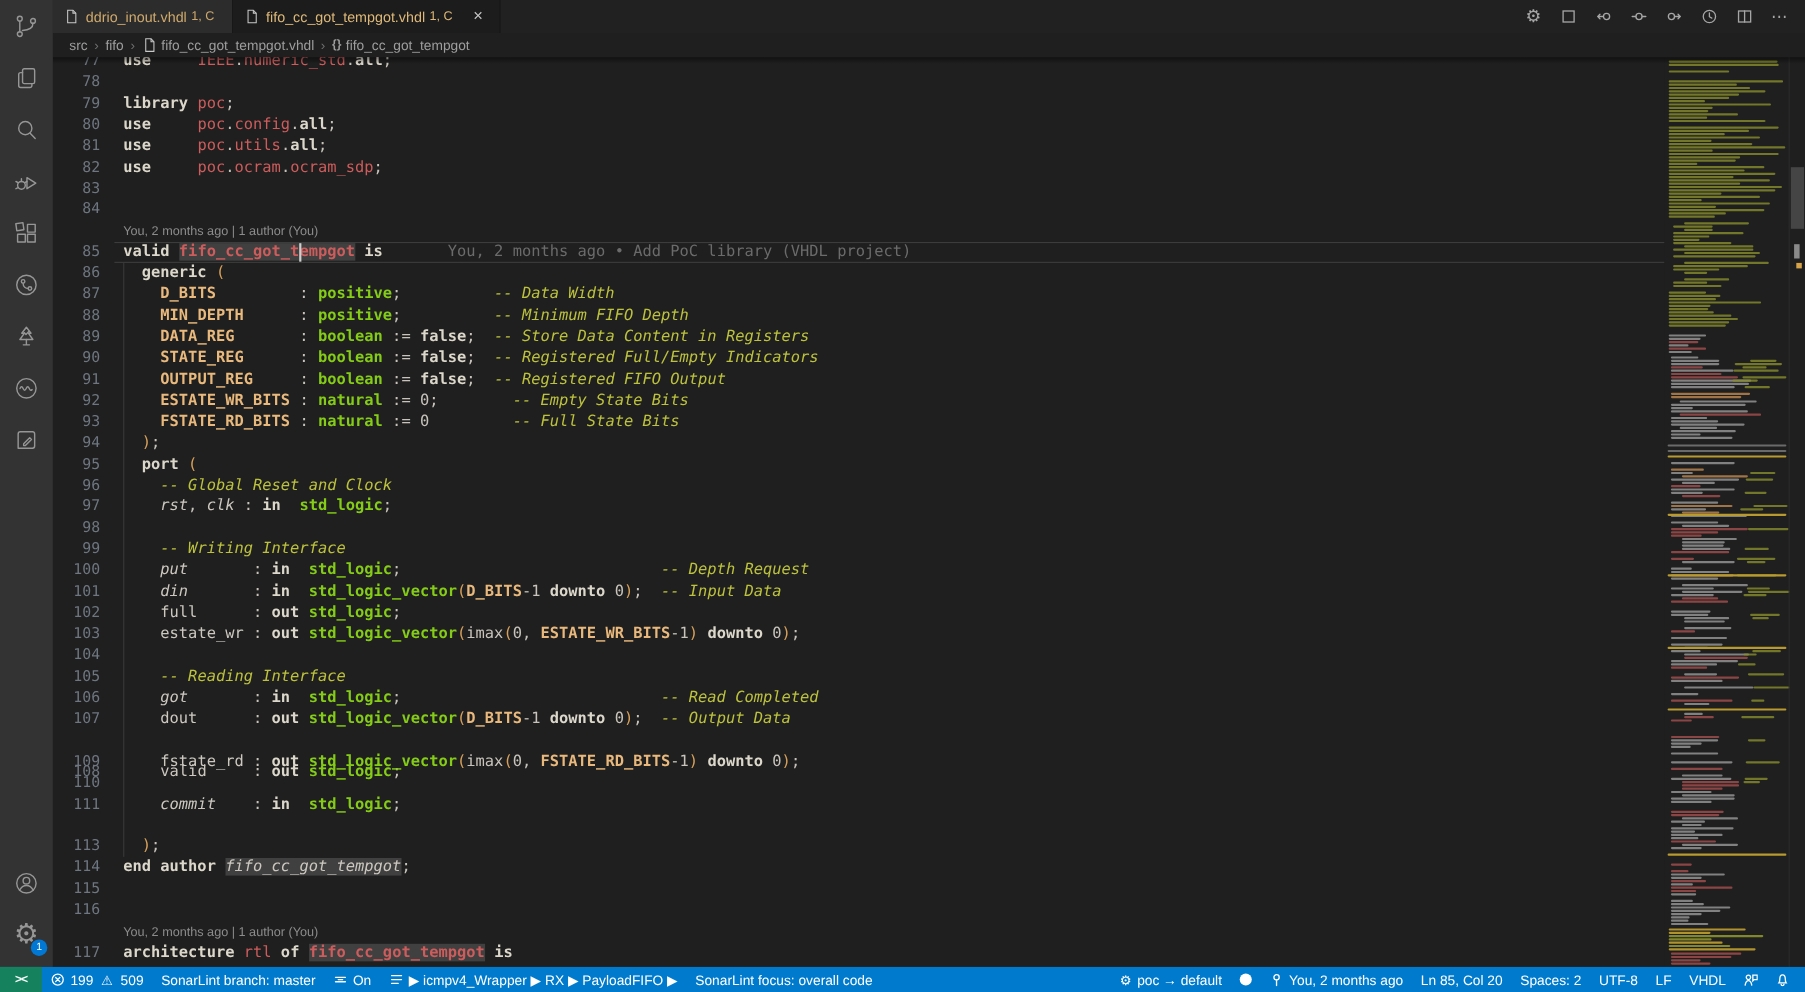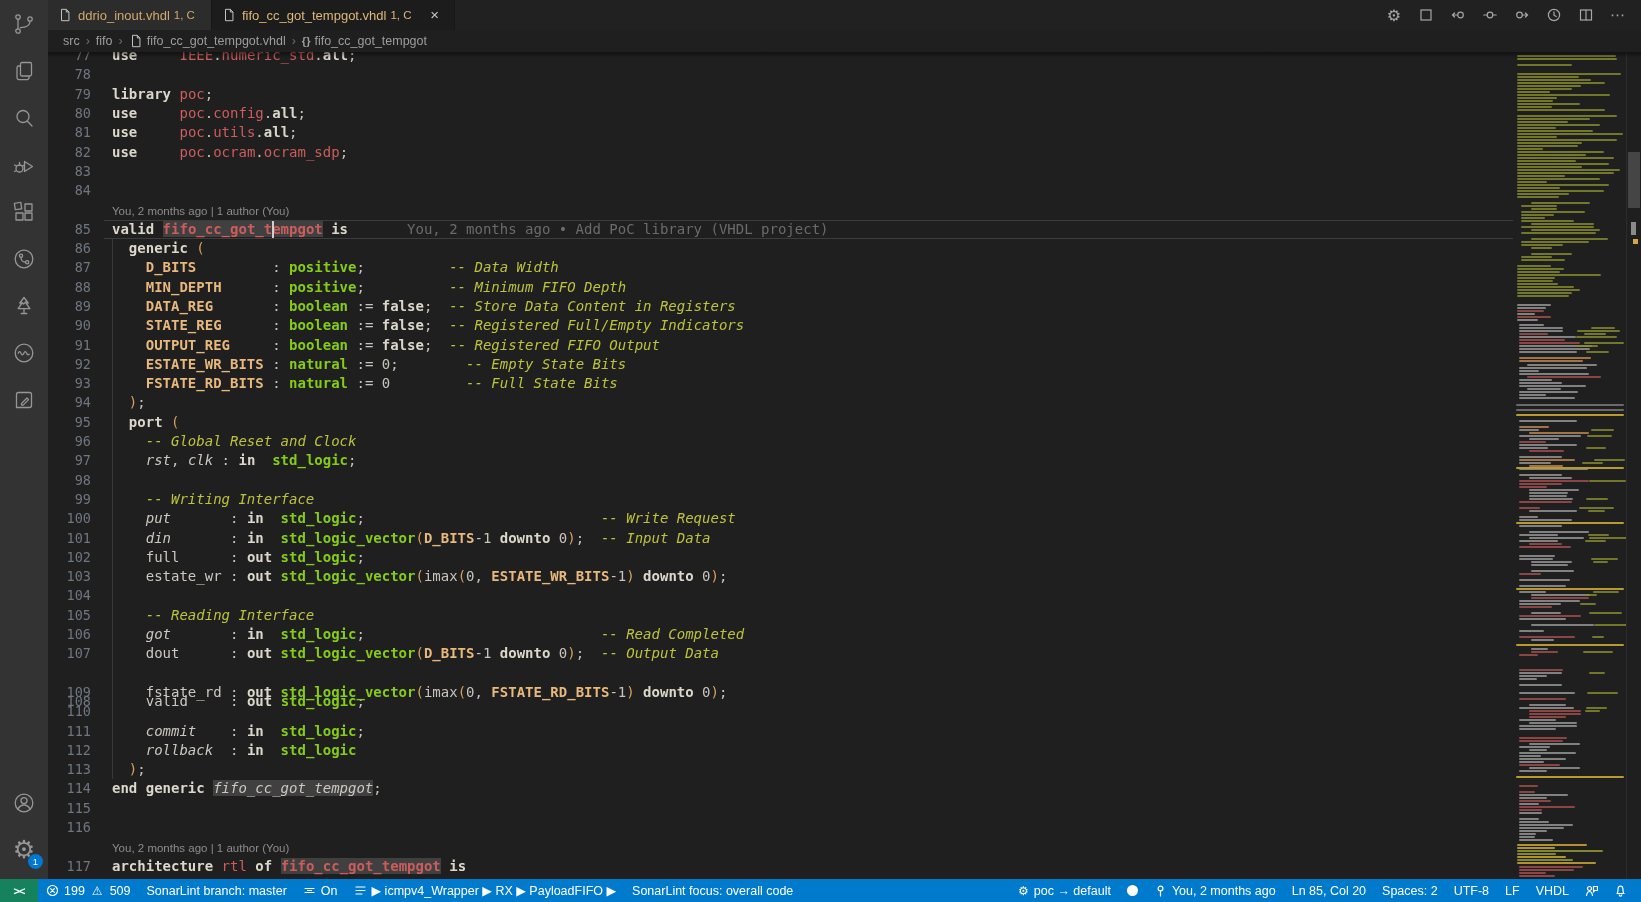--- a/index.html
+++ b/index.html
@@ -359,21 +359,21 @@
           <div class="cline" style="top: 424.6px;">
             <div class="ln">98</div>
             <div class="src mono"></div>
           </div>
           <div class="cline" style="top: 443.9px;">
             <div class="ln">99</div>
             <div class="src mono"><span class="tk-p">    </span><span class="tk-c">-- Writing Interface</span></div>
           </div>
           <div class="cline" style="top: 463.2px; justify-content: flex-end;">
             <div class="ln">100</div>
-            <div class="src mono"><span class="tk-p">    </span><span class="tk-i">put</span><span class="tk-p">       : </span><span class="tk-k">in</span><span class="tk-p">  </span><span class="tk-t">std_logic</span><span class="tk-p">;                            </span><span class="tk-c">-- Write Request</span></div>
+            <div class="src mono"><span class="tk-p">    </span><span class="tk-i">put</span><span class="tk-p">       : </span><span class="tk-k">in</span><span class="tk-p">  </span><span class="tk-t">std_logic</span><span class="tk-p">;                            </span><span class="tk-c">-- Depth Request</span></div>
           </div>
           <div class="cline" style="top: 482.5px;">
             <div class="ln">101</div>
             <div class="src mono"><span class="tk-p">    </span><span class="tk-i">din</span><span class="tk-p">       : </span><span class="tk-k">in</span><span class="tk-p">  </span><span class="tk-t">std_logic_vector</span><span class="tk-b">(</span><span class="tk-g">D_BITS</span><span class="tk-p">-1 </span><span class="tk-k">downto</span><span class="tk-p"> 0</span><span class="tk-b">)</span><span class="tk-p">;  </span><span class="tk-c">-- Input Data</span></div>
           </div>
           <div class="cline" style="top: 501.8px;">
             <div class="ln">102</div>
             <div class="src mono"><span class="tk-p">    </span><span class="tk-s">full</span><span class="tk-p">      : </span><span class="tk-k">out</span><span class="tk-p"> </span><span class="tk-t">std_logic</span><span class="tk-p">;</span></div>
           </div>
           <div class="cline" style="top: 521.1px;">
@@ -405,31 +405,27 @@
             <div class="src mono"><span class="tk-p">    </span><span class="tk-s">fstate_rd</span><span class="tk-p"> : </span><span class="tk-k">out</span><span class="tk-p"> </span><span class="tk-t">std_logic_vector</span><span class="tk-b">(</span><span class="tk-p">imax</span><span class="tk-b">(</span><span class="tk-p">0, </span><span class="tk-g">FSTATE_RD_BITS</span><span class="tk-p">-1</span><span class="tk-b">)</span><span class="tk-p"> </span><span class="tk-k">downto</span><span class="tk-p"> 0</span><span class="tk-b">)</span><span class="tk-p">;</span></div>
           </div>
           <div class="cline" style="top: 656.2px;">
             <div class="ln">110</div>
             <div class="src mono"></div>
           </div>
           <div class="cline" style="top: 675.5px;">
             <div class="ln">111</div>
             <div class="src mono"><span class="tk-p">    </span><span class="tk-i">commit</span><span class="tk-p">    : </span><span class="tk-k">in</span><span class="tk-p">  </span><span class="tk-t">std_logic</span><span class="tk-p">;</span></div>
           </div>
-          <div class="cline" style="top: 694.8px;">
-            <div class="ln">112</div>
-            <div class="src mono"><span class="tk-p">    </span><span class="tk-i">rollback</span><span class="tk-p">  : </span><span class="tk-k">in</span><span class="tk-p">  </span><span class="tk-t">std_logic</span></div>
-          </div>
           <div class="cline" style="top: 714.1px;">
             <div class="ln">113</div>
             <div class="src mono"><span class="tk-p">  </span><span class="tk-b">)</span><span class="tk-p">;</span></div>
           </div>
           <div class="cline" style="top: 733.4px;">
             <div class="ln">114</div>
-            <div class="src mono"><span class="tk-k">end generic</span><span class="tk-p"> </span><span class="tk-hi">fifo_cc_got_tempgot</span><span class="tk-p">;</span></div>
+            <div class="src mono"><span class="tk-k">end author</span><span class="tk-p"> </span><span class="tk-hi">fifo_cc_got_tempgot</span><span class="tk-p">;</span></div>
           </div>
           <div class="cline" style="top: 752.7px;">
             <div class="ln">115</div>
             <div class="src mono"></div>
           </div>
           <div class="cline" style="top: 772px;">
             <div class="ln">116</div>
             <div class="src mono"></div>
           </div>
           <div class="lens" style="top: 791.3px;">You, 2 months ago | 1 author (You)</div>

